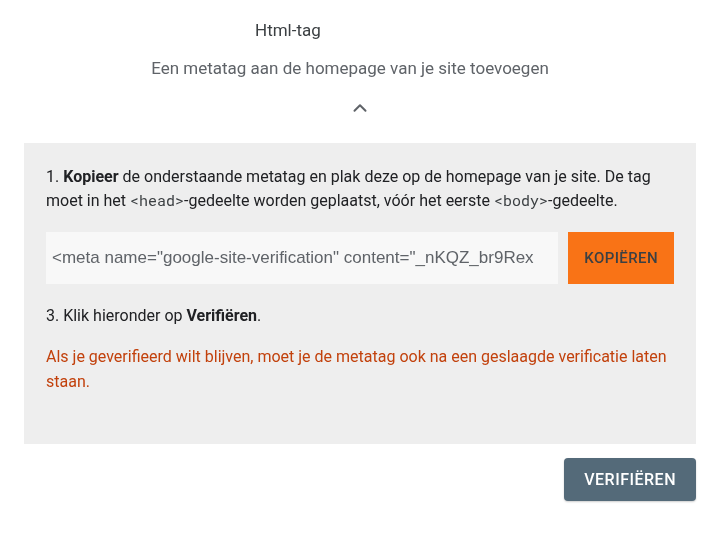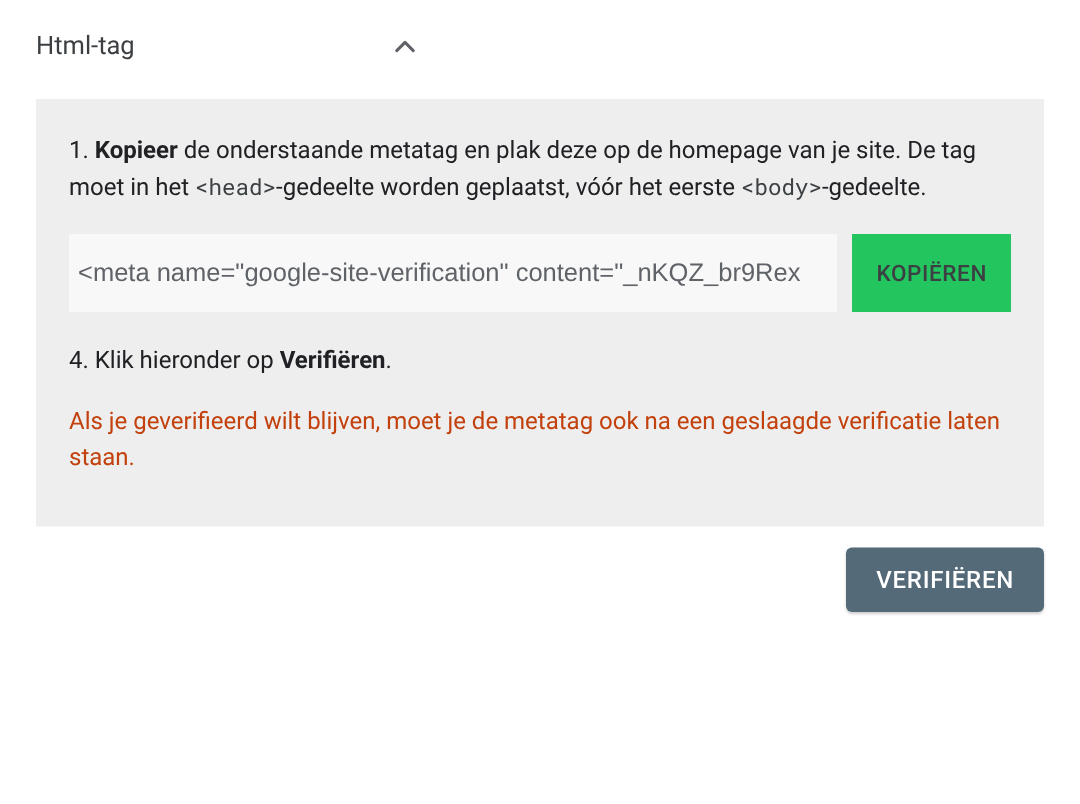--- a/index.html
+++ b/index.html
@@ -9,20 +9,21 @@
       width: 720px;
       height: 536px;
       overflow: hidden;
       color: #202124;
     }
     .panel-header {
       display: flex;
       align-items: center;
       padding: 20px 24px 24px 24px;
       gap: 16px;
+      flex-direction: column;
     }
     .panel-title {
       font-size: 17px;
       color: #3c4043;
       font-weight: 400;
       width: 210px;
       flex-shrink: 0;
     }
     .panel-subtitle {
       font-size: 17px;
@@ -34,21 +35,21 @@
     .chevron-wrap {
       width: 40px;
       display: flex;
       justify-content: center;
       align-items: center;
       color: #5f6368;
     }
     .panel-body {
       margin: 0 24px 0 24px;
       background: #eeeeee;
-      padding: 22px 22px 11px 22px;
+      padding: 22px 22px 27px 22px;
       position: relative;
     }
     .step1 {
       font-size: 16px;
       line-height: 1.55;
       color: #202124;
       margin-bottom: 18px;
     }
     .step1 b { font-weight: 700; }
     .code-inline {
@@ -68,21 +69,21 @@
       align-items: center;
       padding: 0 6px;
       font-family: Arial, sans-serif;
       font-size: 17px;
       color: #5f6368;
       white-space: nowrap;
       overflow: hidden;
       height: 52px;
     }
     .copy-btn {
-      background: #22c55e;
+      background: #f97316;
       color: #3c4043;
       font-size: 15px;
       font-weight: 500;
       letter-spacing: 0.4px;
       border: none;
       padding: 0 16px;
       cursor: pointer;
       font-family: inherit;
       height: 52px;
       margin-left: 10px;
@@ -122,39 +123,40 @@
       cursor: pointer;
       font-family: inherit;
       box-shadow: 0 1px 2px rgba(0,0,0,0.2);
     }
   </style>
 </head>
 <body>
 
 <div class="panel-header">
   <div class="panel-title">Html-tag</div>
+  <div class="panel-subtitle">Een metatag aan de homepage van je site toevoegen</div>
   <div class="chevron-wrap">
     <svg width="22" height="22" viewBox="0 0 24 24" fill="none" stroke="currentColor" stroke-width="2.2" stroke-linecap="round" stroke-linejoin="round">
         <polyline points="6 15 12 9 18 15"></polyline>
       </svg>
   </div>
 </div>
 
 <div class="panel-body">
   <p class="step1">
     <span>1. </span><b>Kopieer</b><span> de onderstaande metatag en plak deze op de homepage van je site. De tag moet in het </span><span class="code-inline">&lt;head&gt;</span><span>-gedeelte worden geplaatst, vóór het eerste </span><span class="code-inline">&lt;body&gt;</span><span>-gedeelte.</span>
   </p>
 
   <div class="meta-row">
     <div class="meta-box">&lt;meta name="google-site-verification" content="_nKQZ_br9Rex</div>
     <button class="copy-btn">KOPIËREN</button>
   </div>
 
   <p class="step2">
-    <span>4. Klik hieronder op </span><b>Verifiëren</b><span>.</span>
+    <span>3. Klik hieronder op </span><b>Verifiëren</b><span>.</span>
   </p>
 
   <p class="note">Als je geverifieerd wilt blijven, moet je de metatag ook na een geslaagde verificatie laten staan.</p>
 
 </div>
 
 <div class="verify-row">
   <button class="verify-btn">VERIFIËREN</button>
 </div>
 

